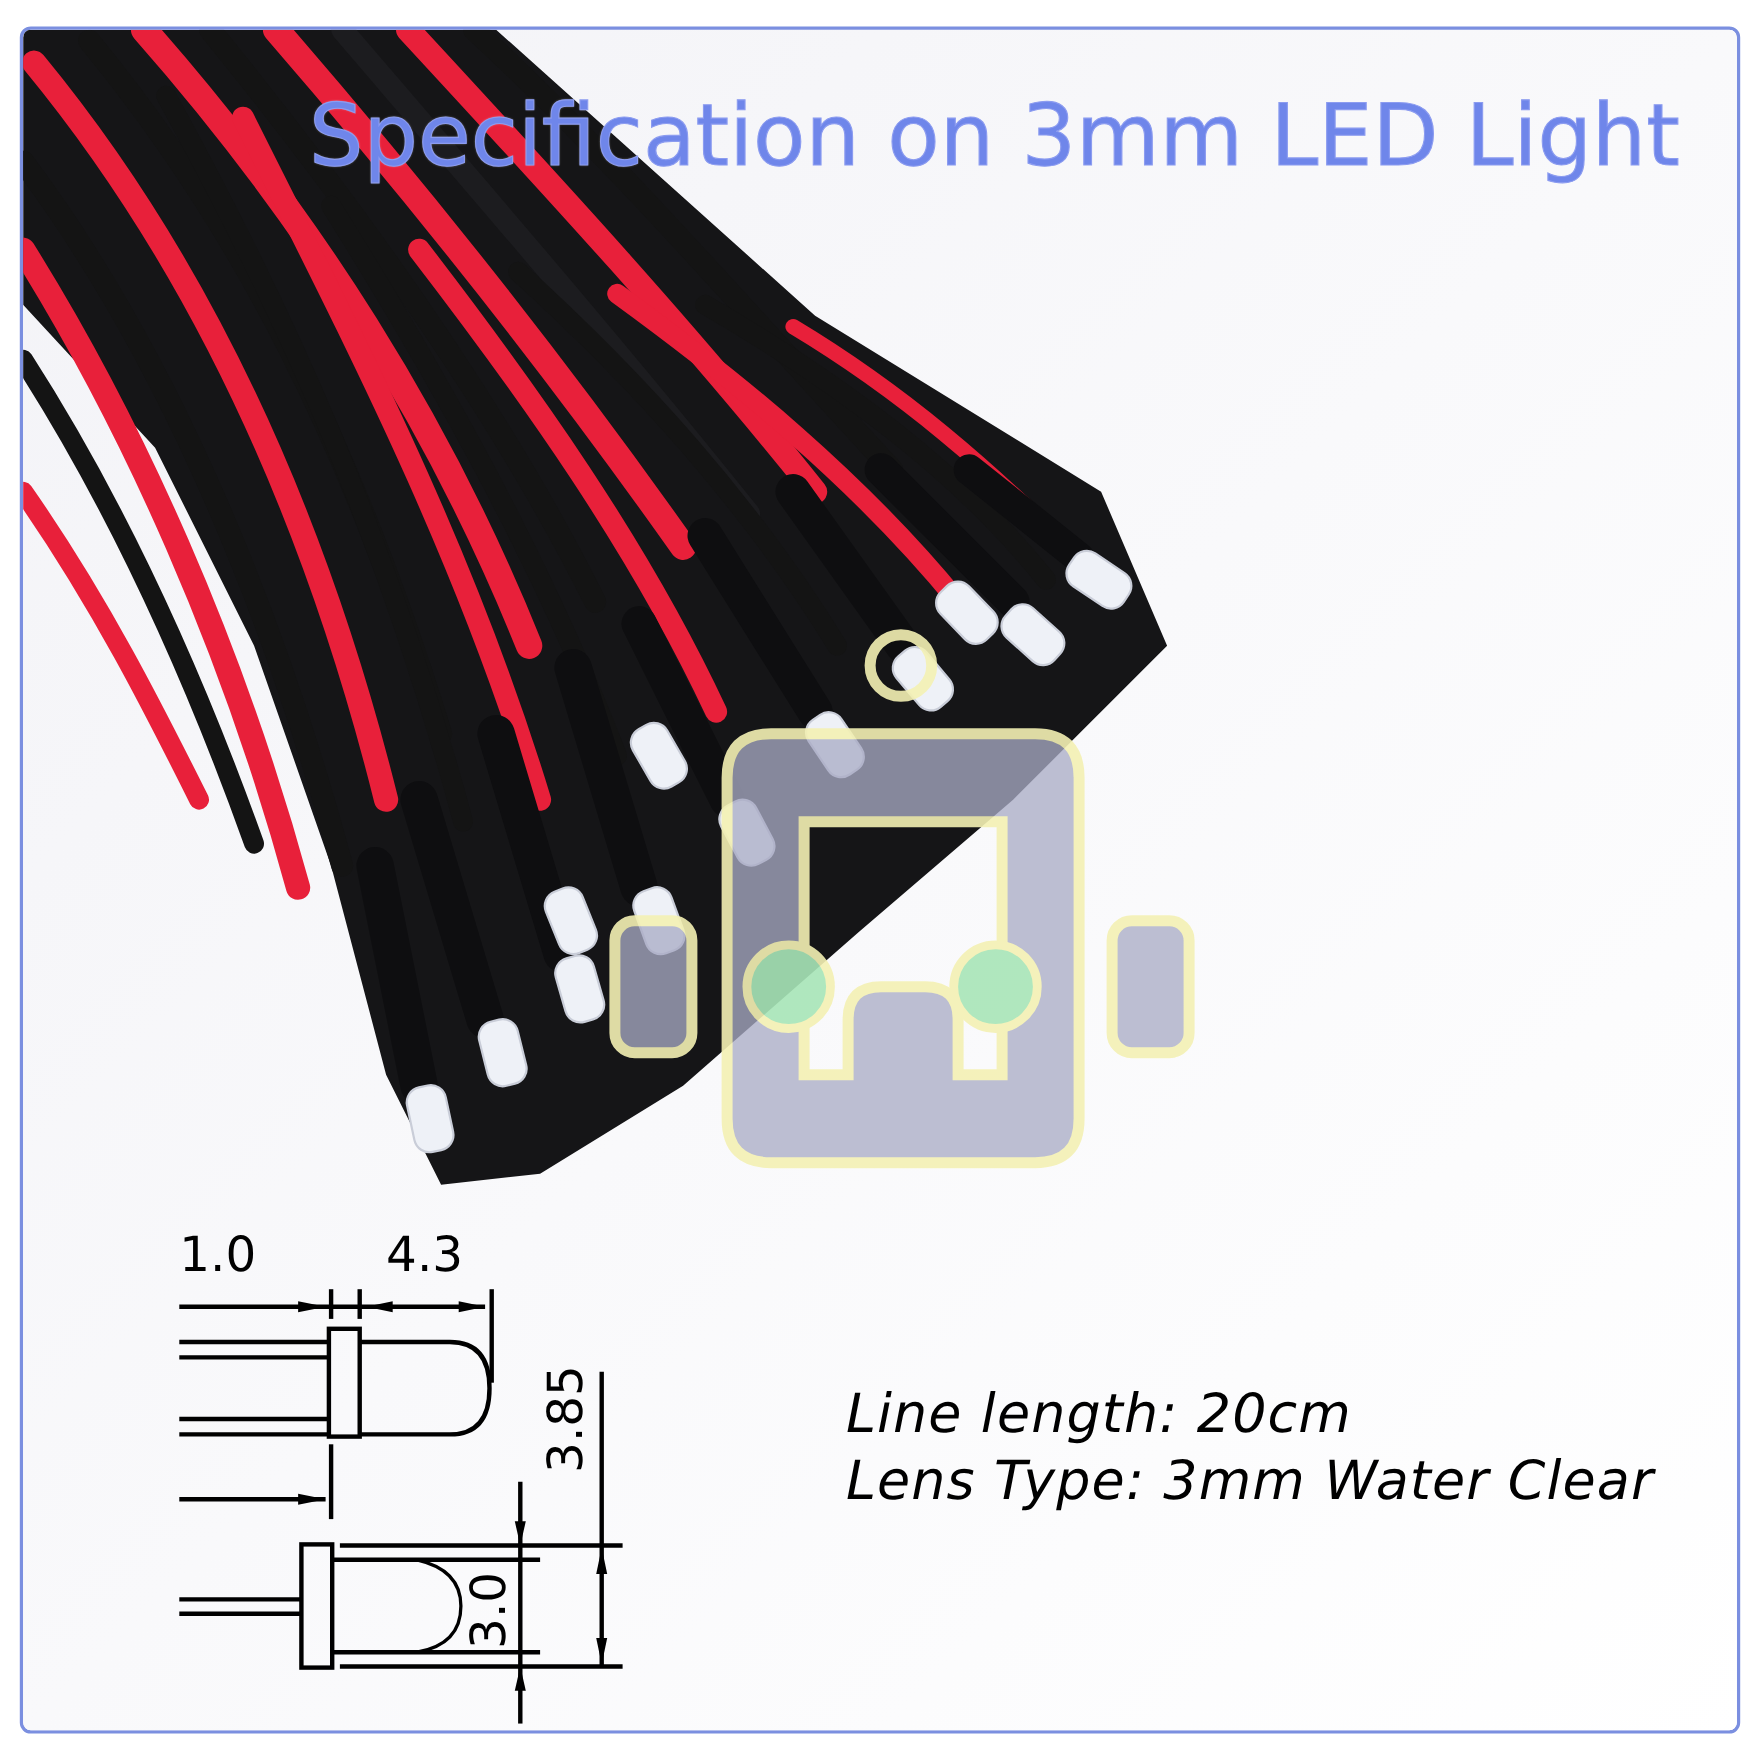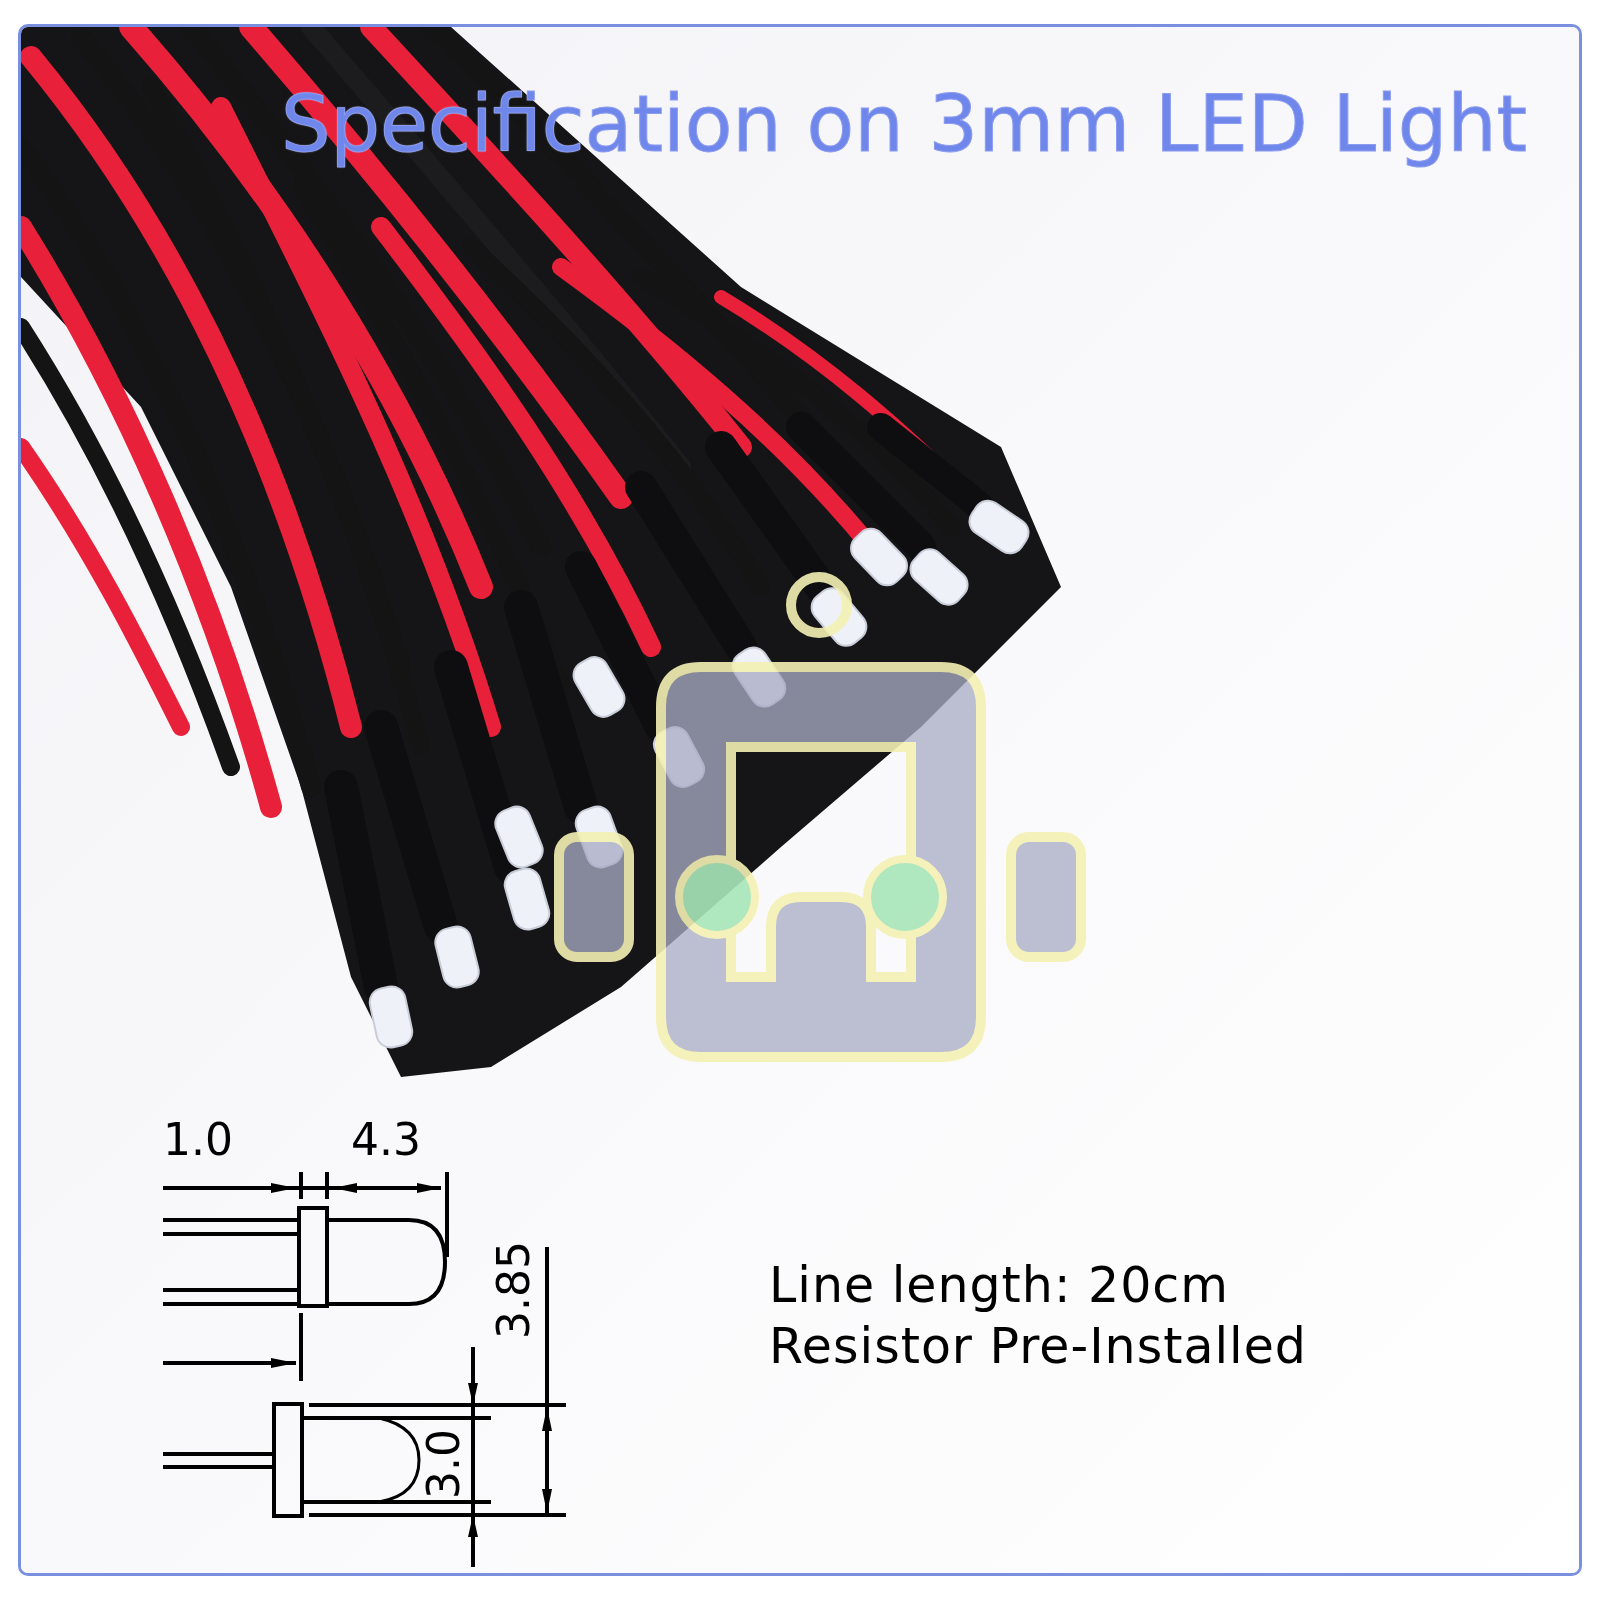--- a/index.html
+++ b/index.html
@@ -14,21 +14,21 @@
     position: absolute; left: 260px; top: 52px; width: 1080px; text-align: center;
     font-size: 78px; color: #6f86ea; letter-spacing: 0px; white-space: nowrap;
     font-family: "DejaVu Sans", sans-serif; font-weight: normal;
     text-shadow: 0 0 2px rgba(255,255,255,0.6);
     -webkit-text-stroke: 1px #8c9cf0;
   }
   .specs {
     position: absolute; left: 748px; top: 1228px; font-size: 49px; line-height: 61px;
     color: #000; font-family: "DejaVu Sans", sans-serif; letter-spacing: 1px;
   }
-  .spec-line { display: block; white-space: nowrap; }
+  .spec-line { display: block; white-space: nowrap; font-style: italic; }
   .drawing { position: absolute; left: 120px; top: 1080px; width: 450px; height: 460px; }
   .dim-label { font-family: "DejaVu Sans", sans-serif; font-size: 44px; fill: #000; }
   .watermark { position: absolute; left: 520px; top: 530px; width: 560px; height: 540px; opacity: 0.9; }
 </style>
 </head>
 <body>
 
 <div class="frame">
 
   <svg class="photo" viewBox="0 0 1564 1552" xmlns="http://www.w3.org/2000/svg">
@@ -154,15 +154,15 @@
       <polygon points="406,406 401,382 411,382"></polygon>
     </g>
     <text class="dim-label" x="22" y="48">1.0</text>
     <text class="dim-label" x="210" y="48">4.3</text>
     <text class="dim-label" x="0" y="0" transform="translate(388 232) rotate(-90)">3.85</text>
     <text class="dim-label" x="0" y="0" transform="translate(318 392) rotate(-90)">3.0</text>
   </svg>
 
   <div class="specs">
     <span class="spec-line">Line length: 20cm</span>
-    <span class="spec-line">Resistor Pre-Installed</span>
+    <span class="spec-line">Lens Type: 3mm Water Clear</span>
   </div>
 </div>
 
 </body></html>

